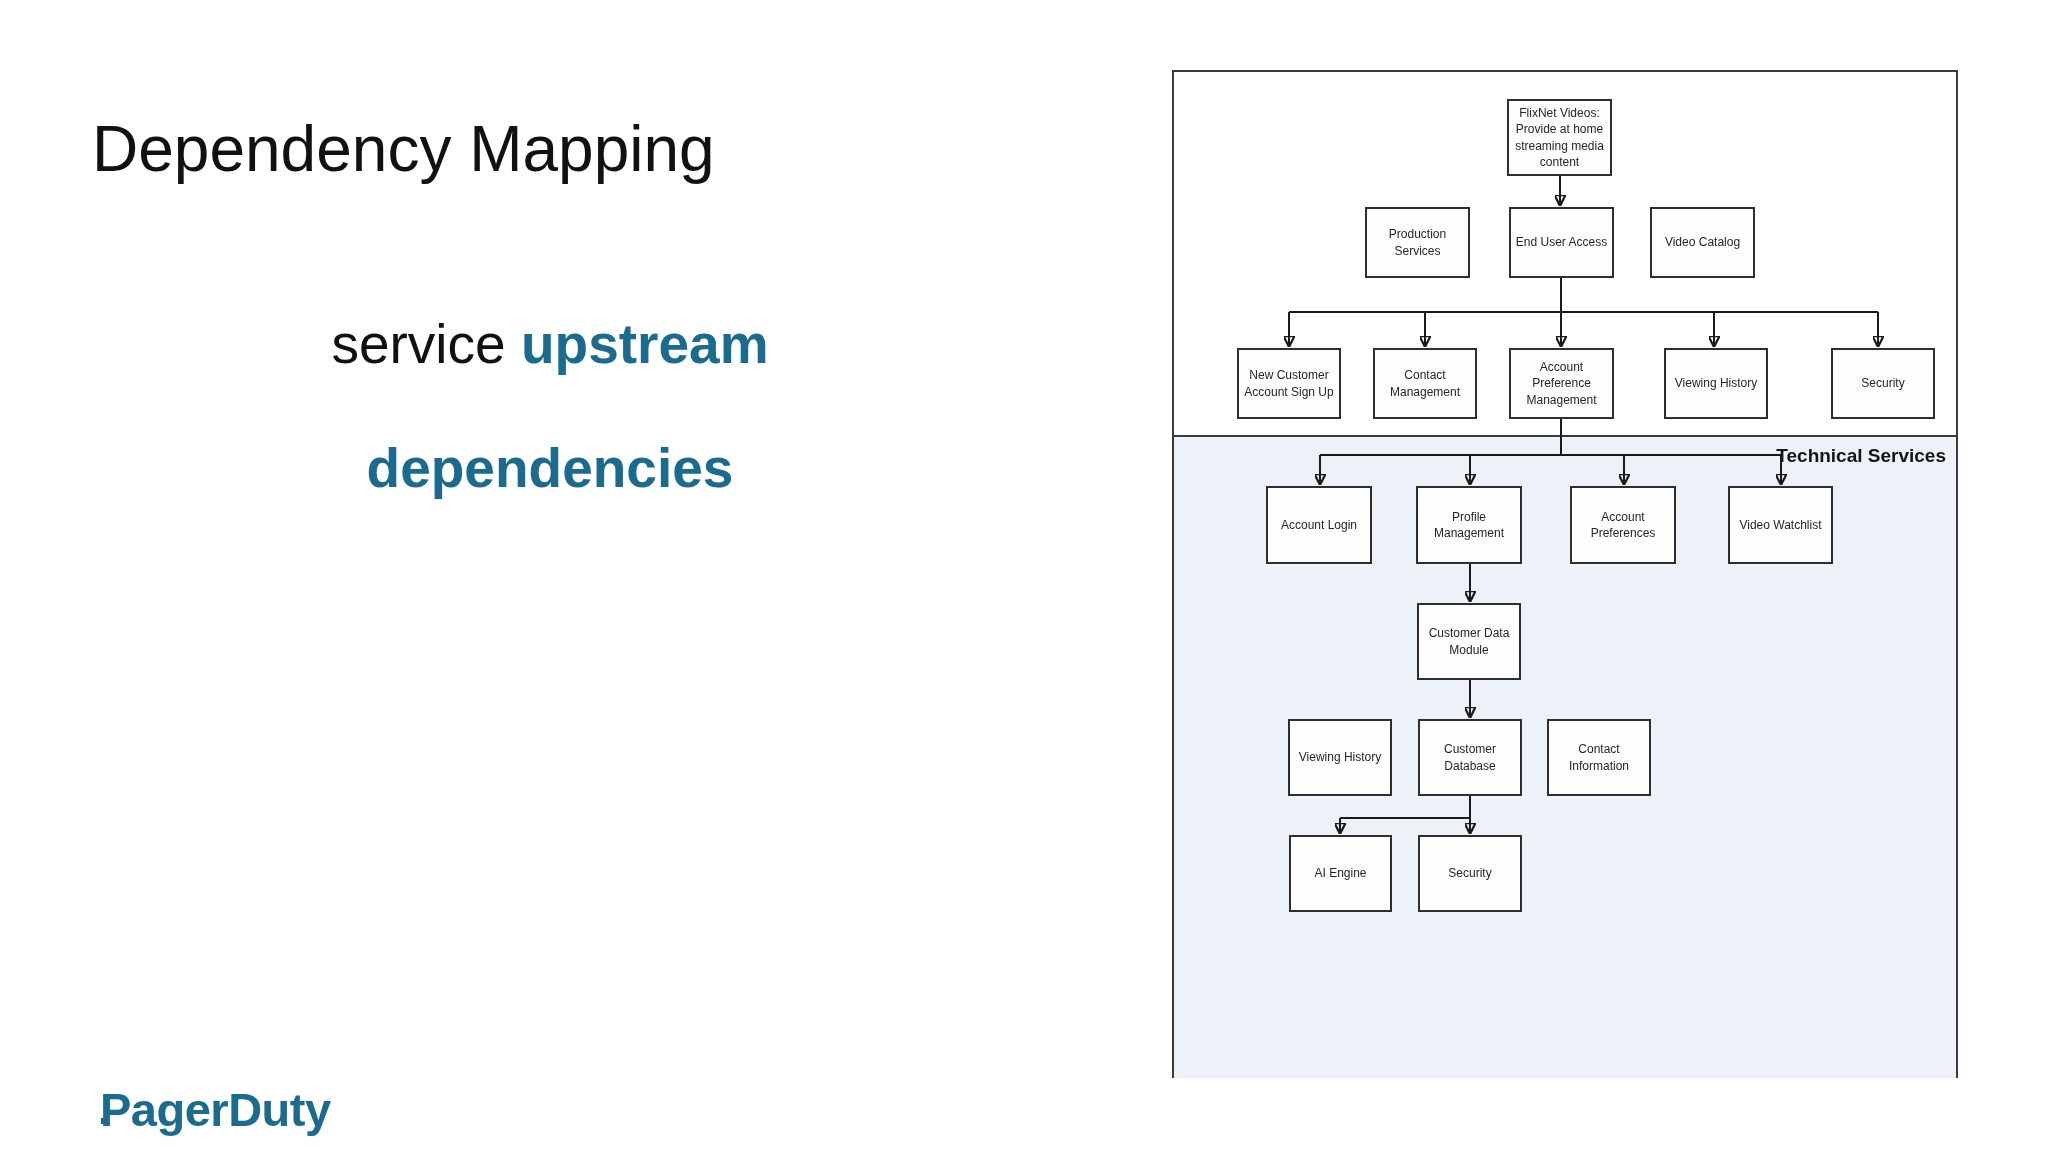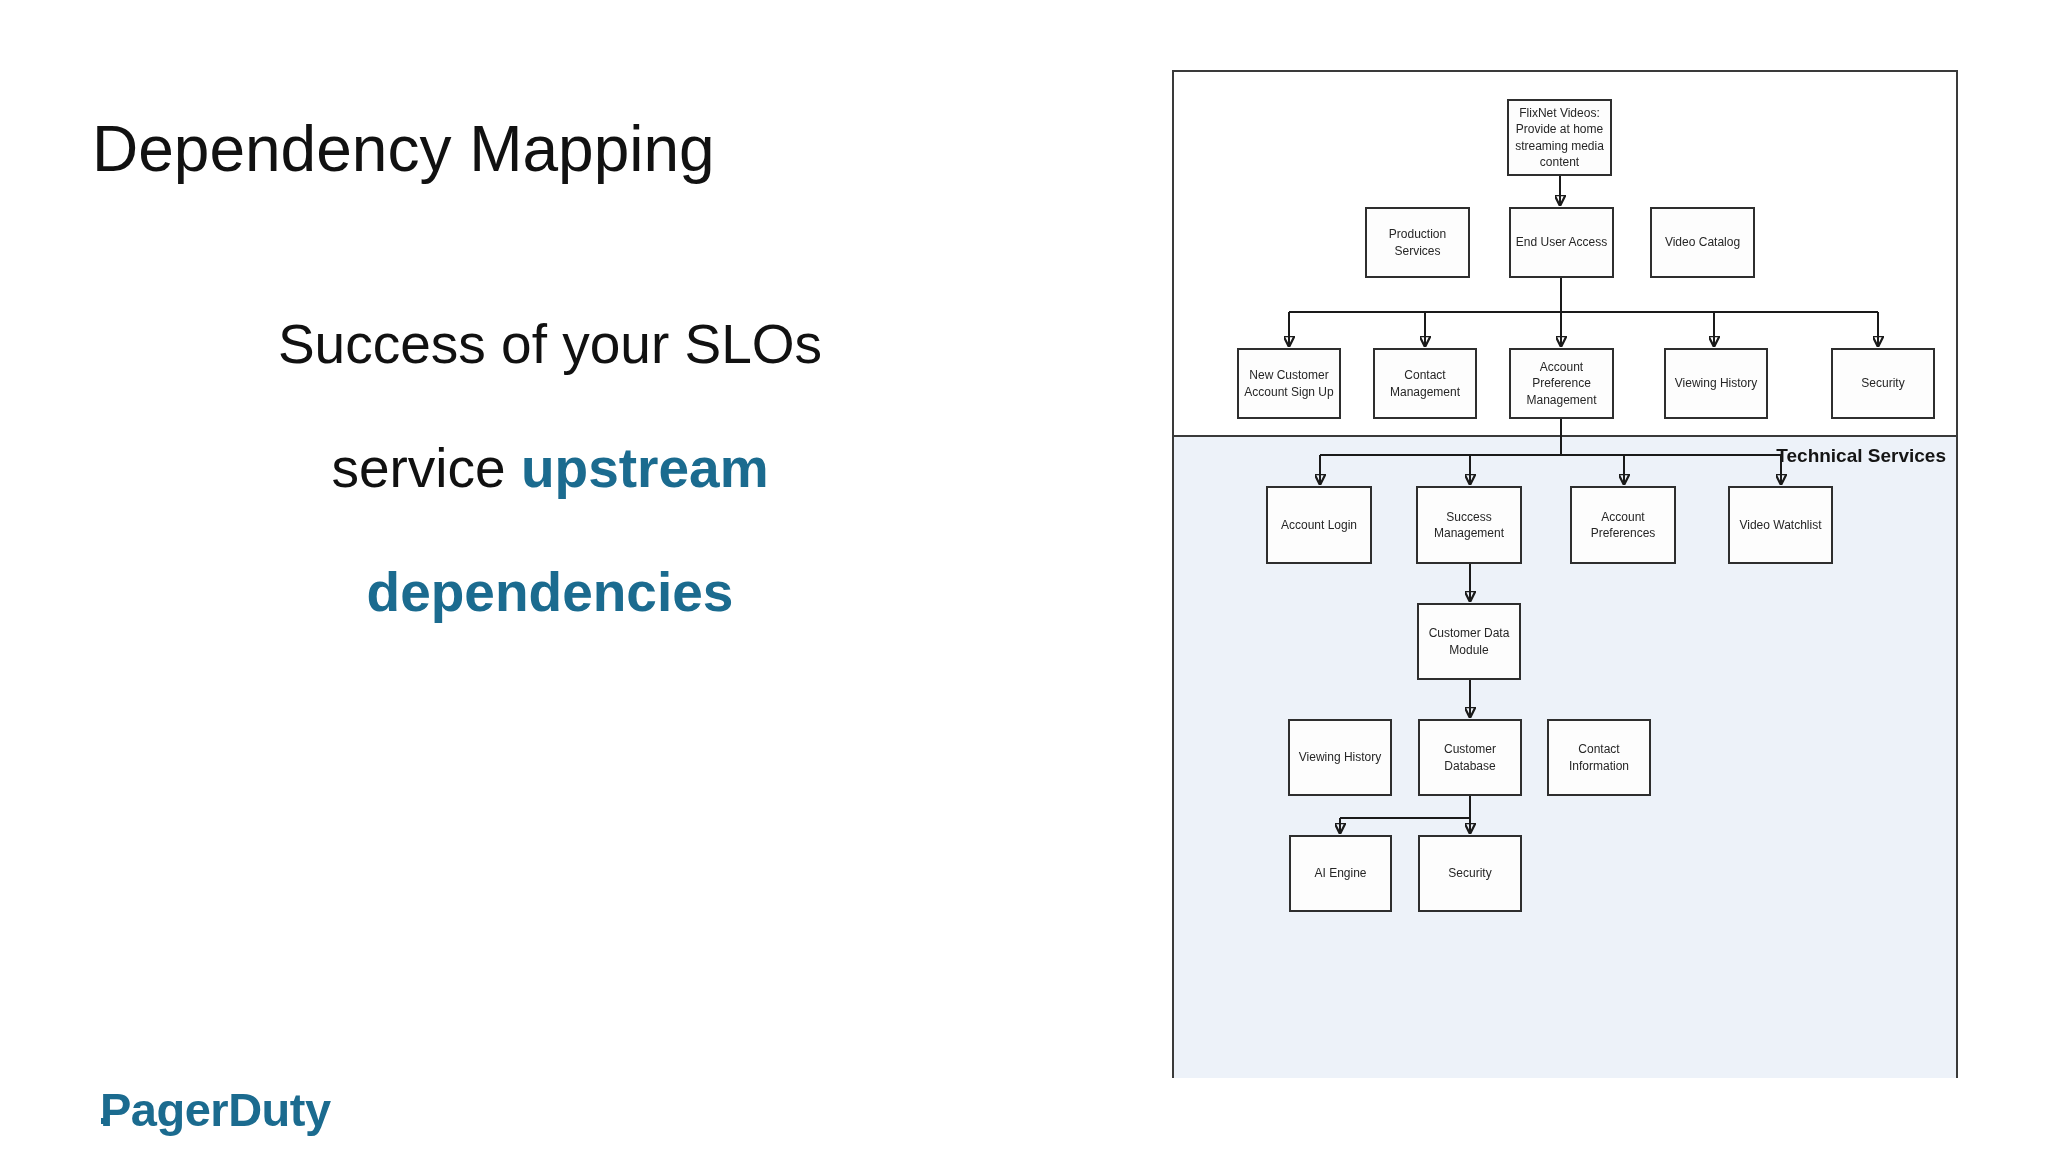--- a/index.html
+++ b/index.html
@@ -36,21 +36,20 @@
   .wires path { stroke:#1a1a1a; stroke-width:2; fill:none; }
 </style>
 </head>
 <body>
 
 <div class="slide">
 
   <div class="title">Dependency Mapping</div>
 
   <div class="body-block">
-    <div>Success of your SLOs</div>
     <div><span>service</span> <span class="accent" style="color:#1b6b8f">upstream</span></div>
     <div><span class="accent" style="color:#1b6b8f">dependencies</span></div>
   </div>
 
   <div class="logo" style="color:#1b6b8f">
     <span>PagerDuty</span>
     <span class="p-dot" style="background:#1b6b8f"></span>
   </div>
 
   <div class="panel">
@@ -94,21 +93,21 @@
     <div class="node" style="left:191px; top:135px; width:105px; height:71px;">Production Services</div>
     <div class="node" style="left:335px; top:135px; width:105px; height:71px;">End User Access</div>
     <div class="node" style="left:476px; top:135px; width:105px; height:71px;">Video Catalog</div>
     <div class="node" style="left:63px;  top:276px; width:104px; height:71px;">New Customer Account Sign Up</div>
     <div class="node" style="left:199px; top:276px; width:104px; height:71px;">Contact Management</div>
     <div class="node" style="left:335px; top:276px; width:105px; height:71px;">Account Preference Management</div>
     <div class="node" style="left:490px; top:276px; width:104px; height:71px;">Viewing History</div>
     <div class="node" style="left:657px; top:276px; width:104px; height:71px;">Security</div>
 
     <div class="node" style="left:92px;  top:414px; width:106px; height:78px;">Account Login</div>
-    <div class="node" style="left:242px; top:414px; width:106px; height:78px;">Success Management</div>
+    <div class="node" style="left:242px; top:414px; width:106px; height:78px;">Profile Management</div>
     <div class="node" style="left:396px; top:414px; width:106px; height:78px;">Account Preferences</div>
     <div class="node" style="left:554px; top:414px; width:105px; height:78px;">Video Watchlist</div>
     <div class="node" style="left:243px; top:531px; width:104px; height:77px;">Customer Data Module</div>
     <div class="node" style="left:114px; top:647px; width:104px; height:77px;">Viewing History</div>
     <div class="node" style="left:244px; top:647px; width:104px; height:77px;">Customer Database</div>
     <div class="node" style="left:373px; top:647px; width:104px; height:77px;">Contact Information</div>
     <div class="node" style="left:115px; top:763px; width:103px; height:77px;">AI Engine</div>
     <div class="node" style="left:244px; top:763px; width:104px; height:77px;">Security</div>
 
   </div>

